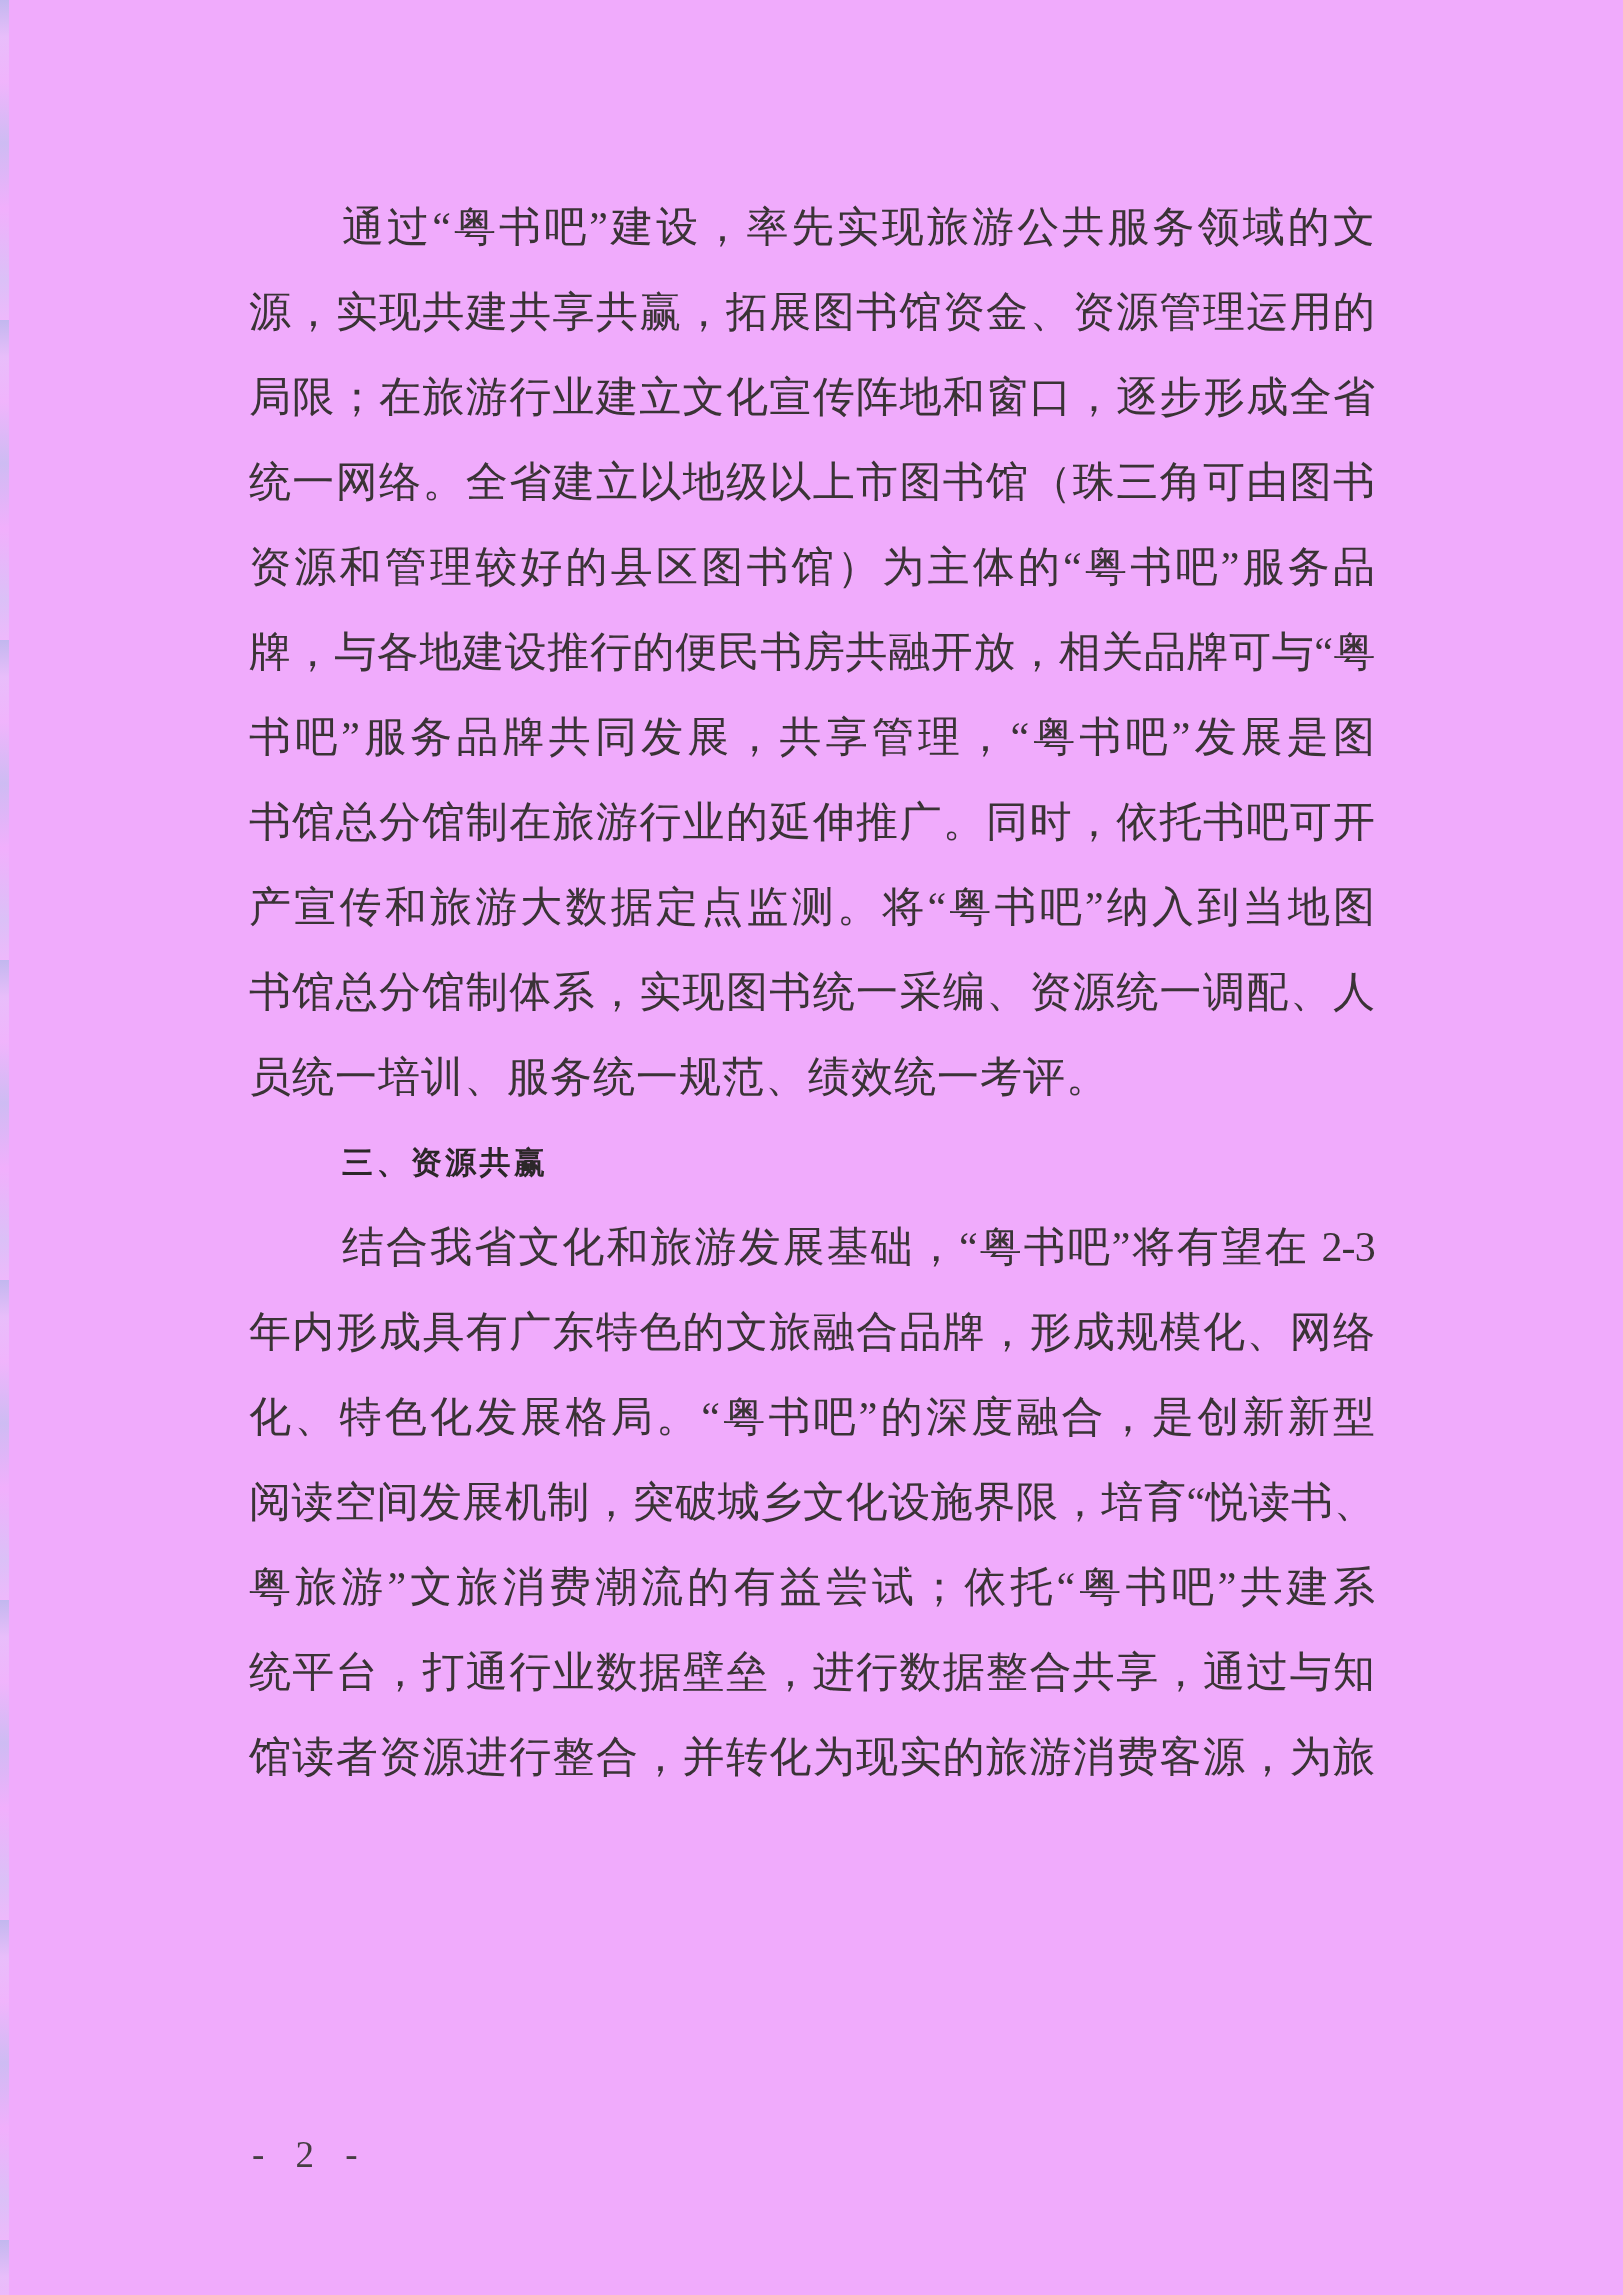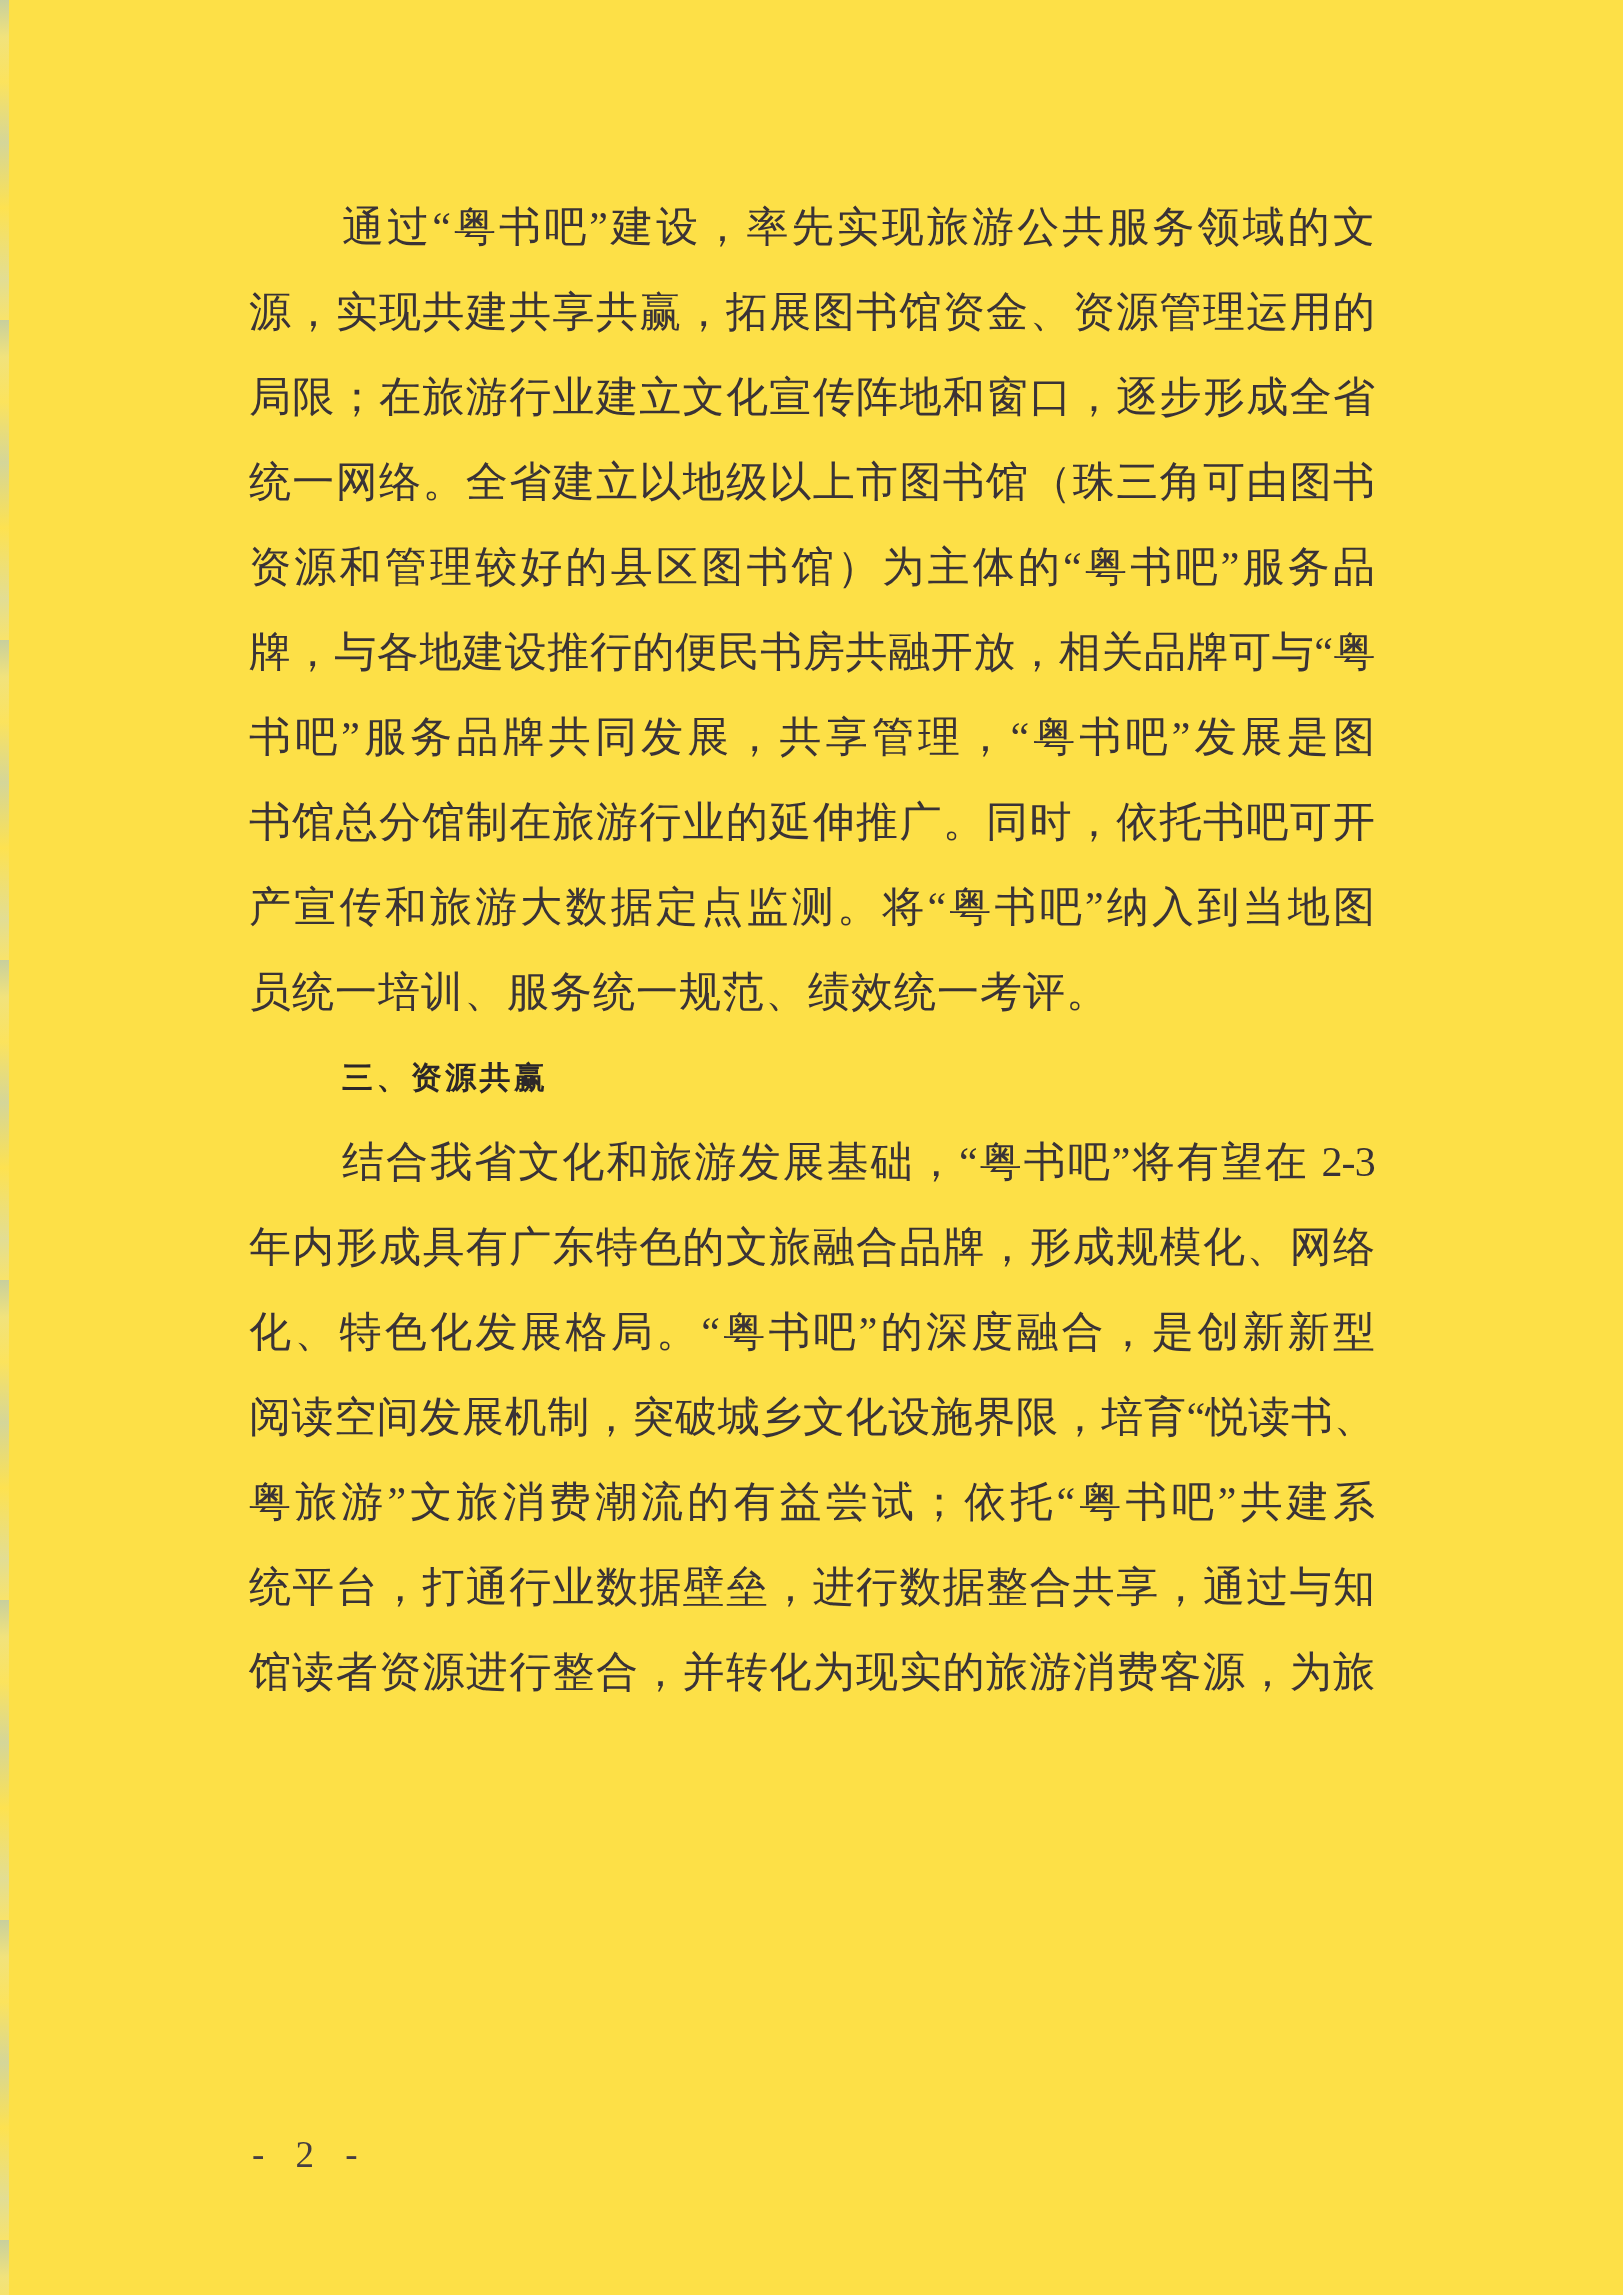--- a/index.html
+++ b/index.html
@@ -1,20 +1,20 @@
 <!DOCTYPE html>
 <html style="font-size:11px"><head>
 <meta charset="utf-8">
 <style>
   html, body { margin: 0; padding: 0; background: #9a9a9a; }
   .page {
     position: relative;
     width: 1624px;
     height: 2295px;
-    background: #fde047;
+    background: #f0abfc;
     overflow: hidden;
     font-family: "Liberation Serif", "DejaVu Serif", serif;
   }
   
   .scan-edge {
     position: absolute;
     left: 0; top: 0;
     width: 8.9px; height: 100%;
     background: repeating-linear-gradient(
       to bottom,
@@ -75,20 +75,21 @@
   <div class="textblock">
     <div class="line indent">通过“粤书吧”建设，率先实现旅游公共服务领域的文</div>
     <div class="line">源，实现共建共享共赢，拓展图书馆资金、资源管理运用的</div>
     <div class="line">局限；在旅游行业建立文化宣传阵地和窗口，逐步形成全省</div>
     <div class="line">统一网络。全省建立以地级以上市图书馆（珠三角可由图书</div>
     <div class="line">资源和管理较好的县区图书馆）为主体的“粤书吧”服务品</div>
     <div class="line tight">牌，与各地建设推行的便民书房共融开放，相关品牌可与“粤</div>
     <div class="line">书吧”服务品牌共同发展，共享管理，“粤书吧”发展是图</div>
     <div class="line">书馆总分馆制在旅游行业的延伸推广。同时，依托书吧可开</div>
     <div class="line">产宣传和旅游大数据定点监测。将“粤书吧”纳入到当地图</div>
+    <div class="line">书馆总分馆制体系，实现图书统一采编、资源统一调配、人</div>
     <div class="line para-end">员统一培训、服务统一规范、绩效统一考评。</div>
     <div class="line heading-line indent">三、资源共赢</div>
     <div class="line indent tight-sm">结合我省文化和旅游发展基础，“粤书吧”将有望在 2-3</div>
     <div class="line">年内形成具有广东特色的文旅融合品牌，形成规模化、网络</div>
     <div class="line">化、特色化发展格局。“粤书吧”的深度融合，是创新新型</div>
     <div class="line tight">阅读空间发展机制，突破城乡文化设施界限，培育“悦读书、</div>
     <div class="line">粤旅游”文旅消费潮流的有益尝试；依托“粤书吧”共建系</div>
     <div class="line">统平台，打通行业数据壁垒，进行数据整合共享，通过与知</div>
     <div class="line">馆读者资源进行整合，并转化为现实的旅游消费客源，为旅</div>
   </div>

